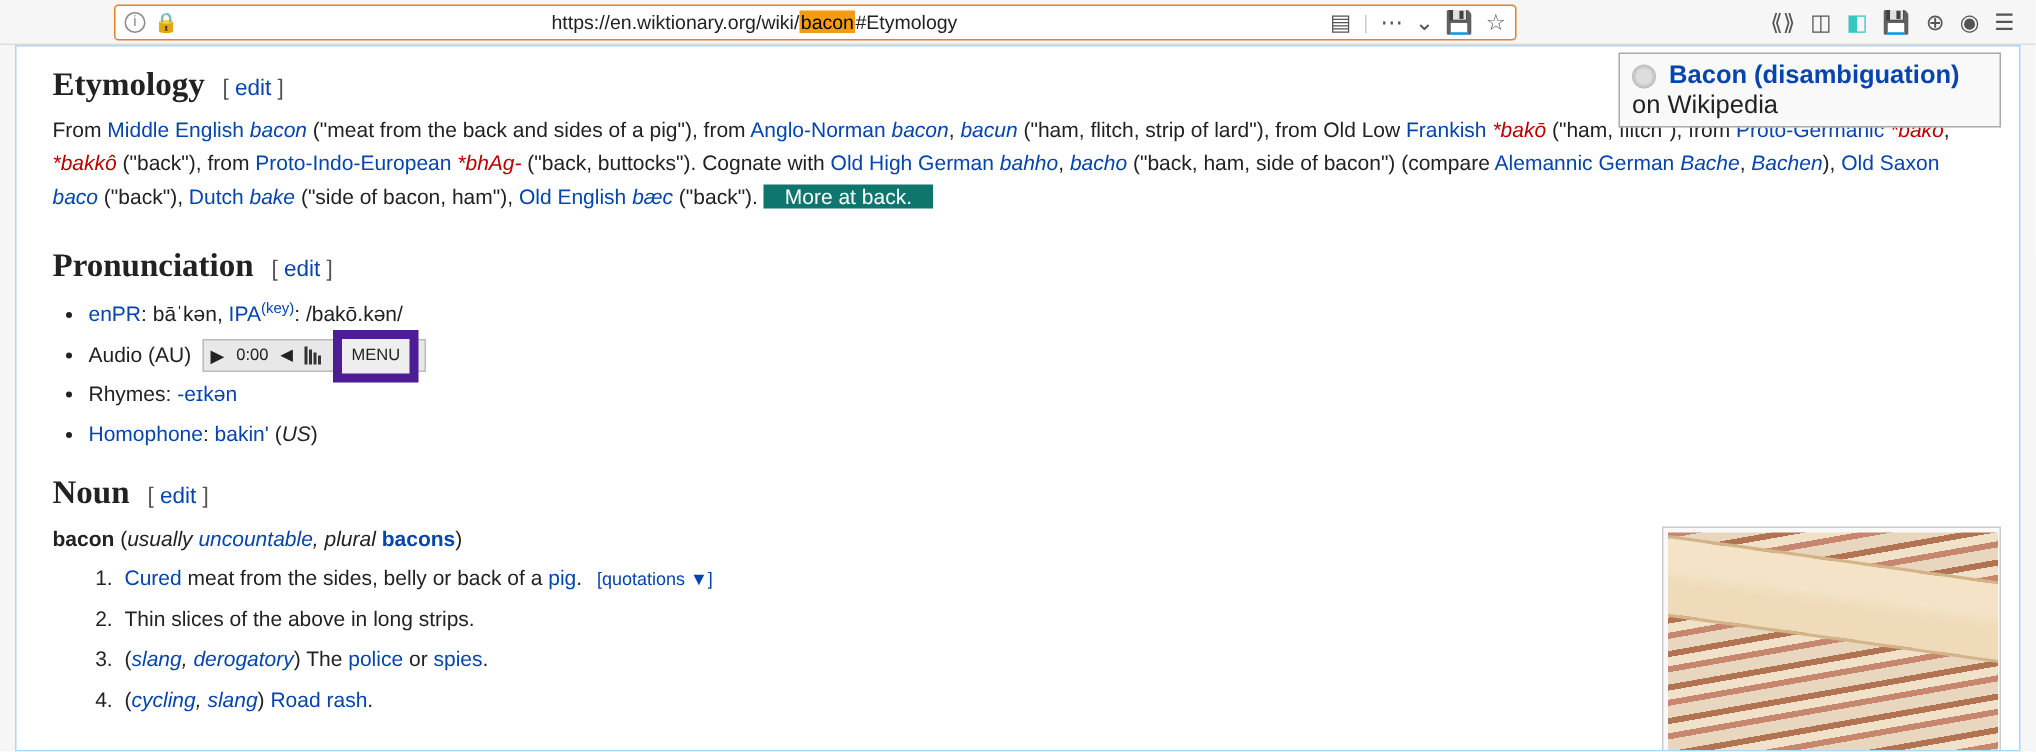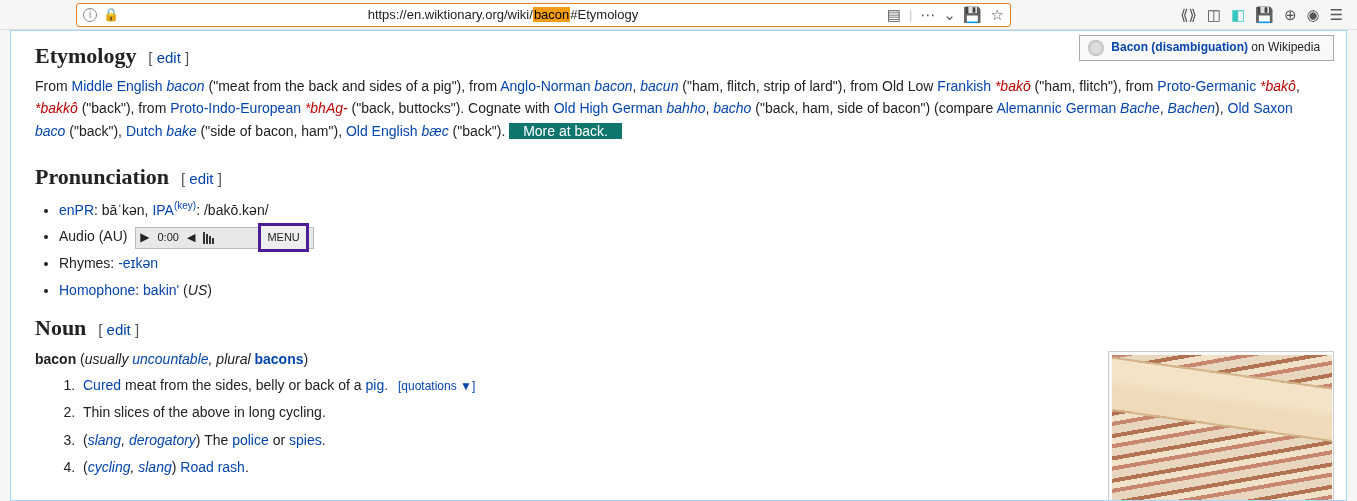--- a/index.html
+++ b/index.html
@@ -88,21 +88,21 @@
     padding: 0 14px;
   }
   
   .disambig-box {
     position: absolute;
     top: 4px;
     right: 12px;
     border: 1px solid #aaa;
     background: #f9f9f9;
     padding: 4px 8px;
-    font-size: 12px;
+    font-size: 17px;
     width: 255px;
   }
   .disambig-box .wplogo {
     display:inline-block; width:16px; height:16px;
     background: radial-gradient(circle at 50% 50%, #ddd 40%, #bbb 70%);
     border-radius:50%;
     vertical-align: middle;
     margin-right:4px;
   }
   
@@ -119,25 +119,24 @@
     background: #e8e8e8;
     border: 1px solid #bbb;
     height: 22px;
     font-size: 11px;
     gap:8px;
     padding: 0 4px;
     vertical-align: middle;
   }
   .audio-widget .play { font-size:12px; }
   .audio-widget .menu-btn {
-    border:3px solid #4c1d95;
+    border:6px solid #4c1d95;
     background:#eee;
     padding: 1px 6px;
     font-size:11px;
-    margin-left:36px;
   }
   .audio-bars { display:flex; gap:1px; align-items:flex-end; height:12px;}
   .audio-bars span { width:2px; background:#333; }
   .audio-bars span:nth-child(1){height:12px}
   .audio-bars span:nth-child(2){height:10px}
   .audio-bars span:nth-child(3){height:8px}
   .audio-bars span:nth-child(4){height:6px}
   
   ol.defs {
     margin-left: 44px;
@@ -269,21 +268,21 @@
 
   <p class="noun-head">
     <b>bacon</b> (<span class="italic">usually </span><a href="#" class="italic">uncountable</a><span class="italic">, plural </span><a href="#"><b>bacons</b></a>)
   </p>
 
   <ol class="defs">
     <li>
       <a href="#">Cured</a><span> meat from the sides, belly or back of a </span><a href="#">pig</a><span>.</span>
       <span class="quotations-toggle">[<span>quotations ▼</span>]</span>
     </li>
-    <li>Thin slices of the above in long cycling.</li>
+    <li>Thin slices of the above in long strips.</li>
     <li>
       <span>(</span><a href="#" class="italic">slang</a><span class="italic">, </span><a href="#" class="italic">derogatory</a><span>) The </span><a href="#">police</a><span> or </span><a href="#">spies</a><span>.</span>
     </li>
     <li>
       <span>(</span><a href="#" class="italic">cycling</a><span class="italic">, </span><a href="#" class="italic">slang</a><span>) </span><a href="#">Road rash</a><span>.</span>
     </li>
   </ol>
 
   <div class="thumb-img">
     <div class="thumb-inner">

